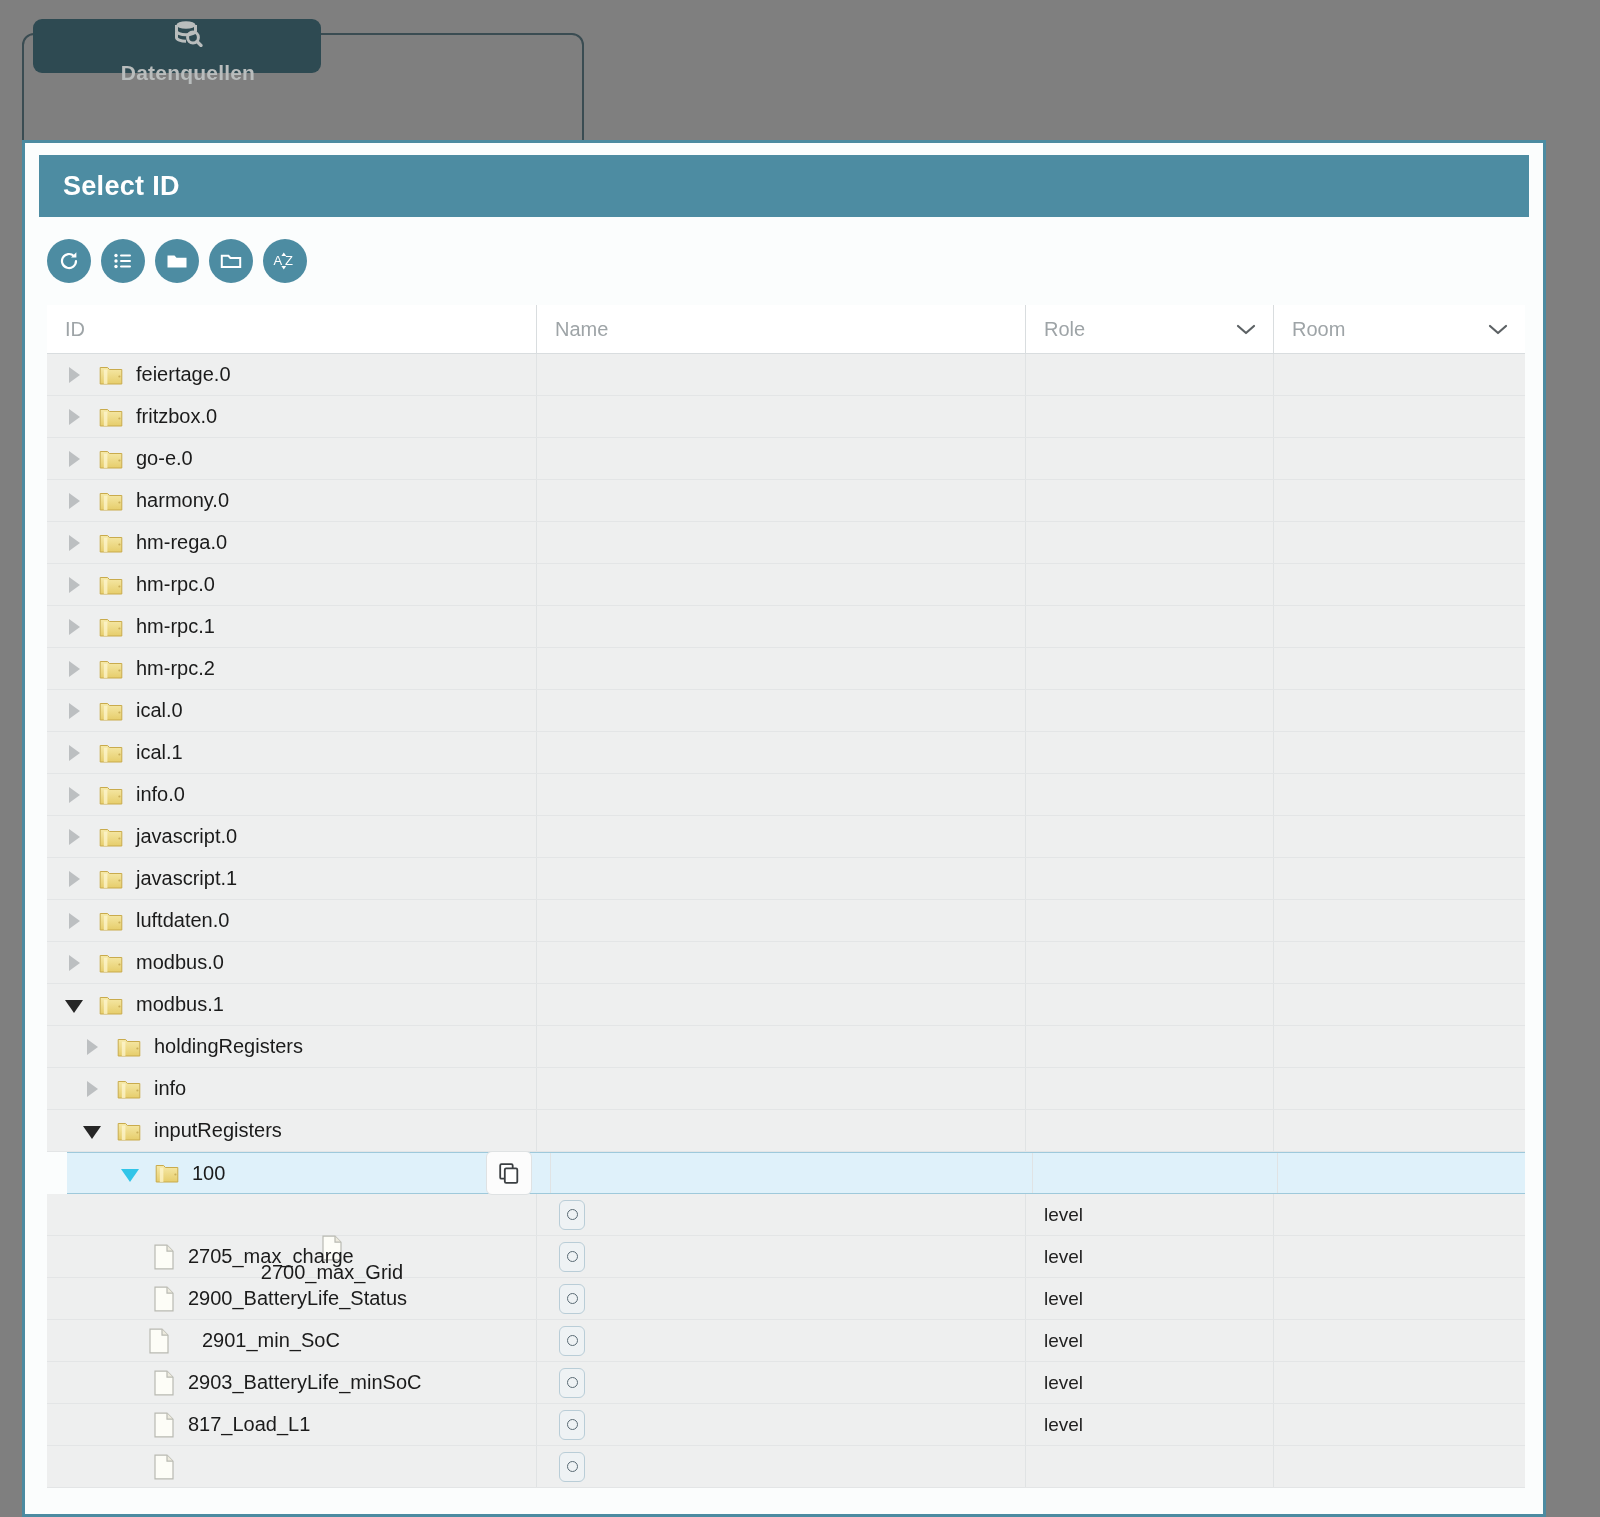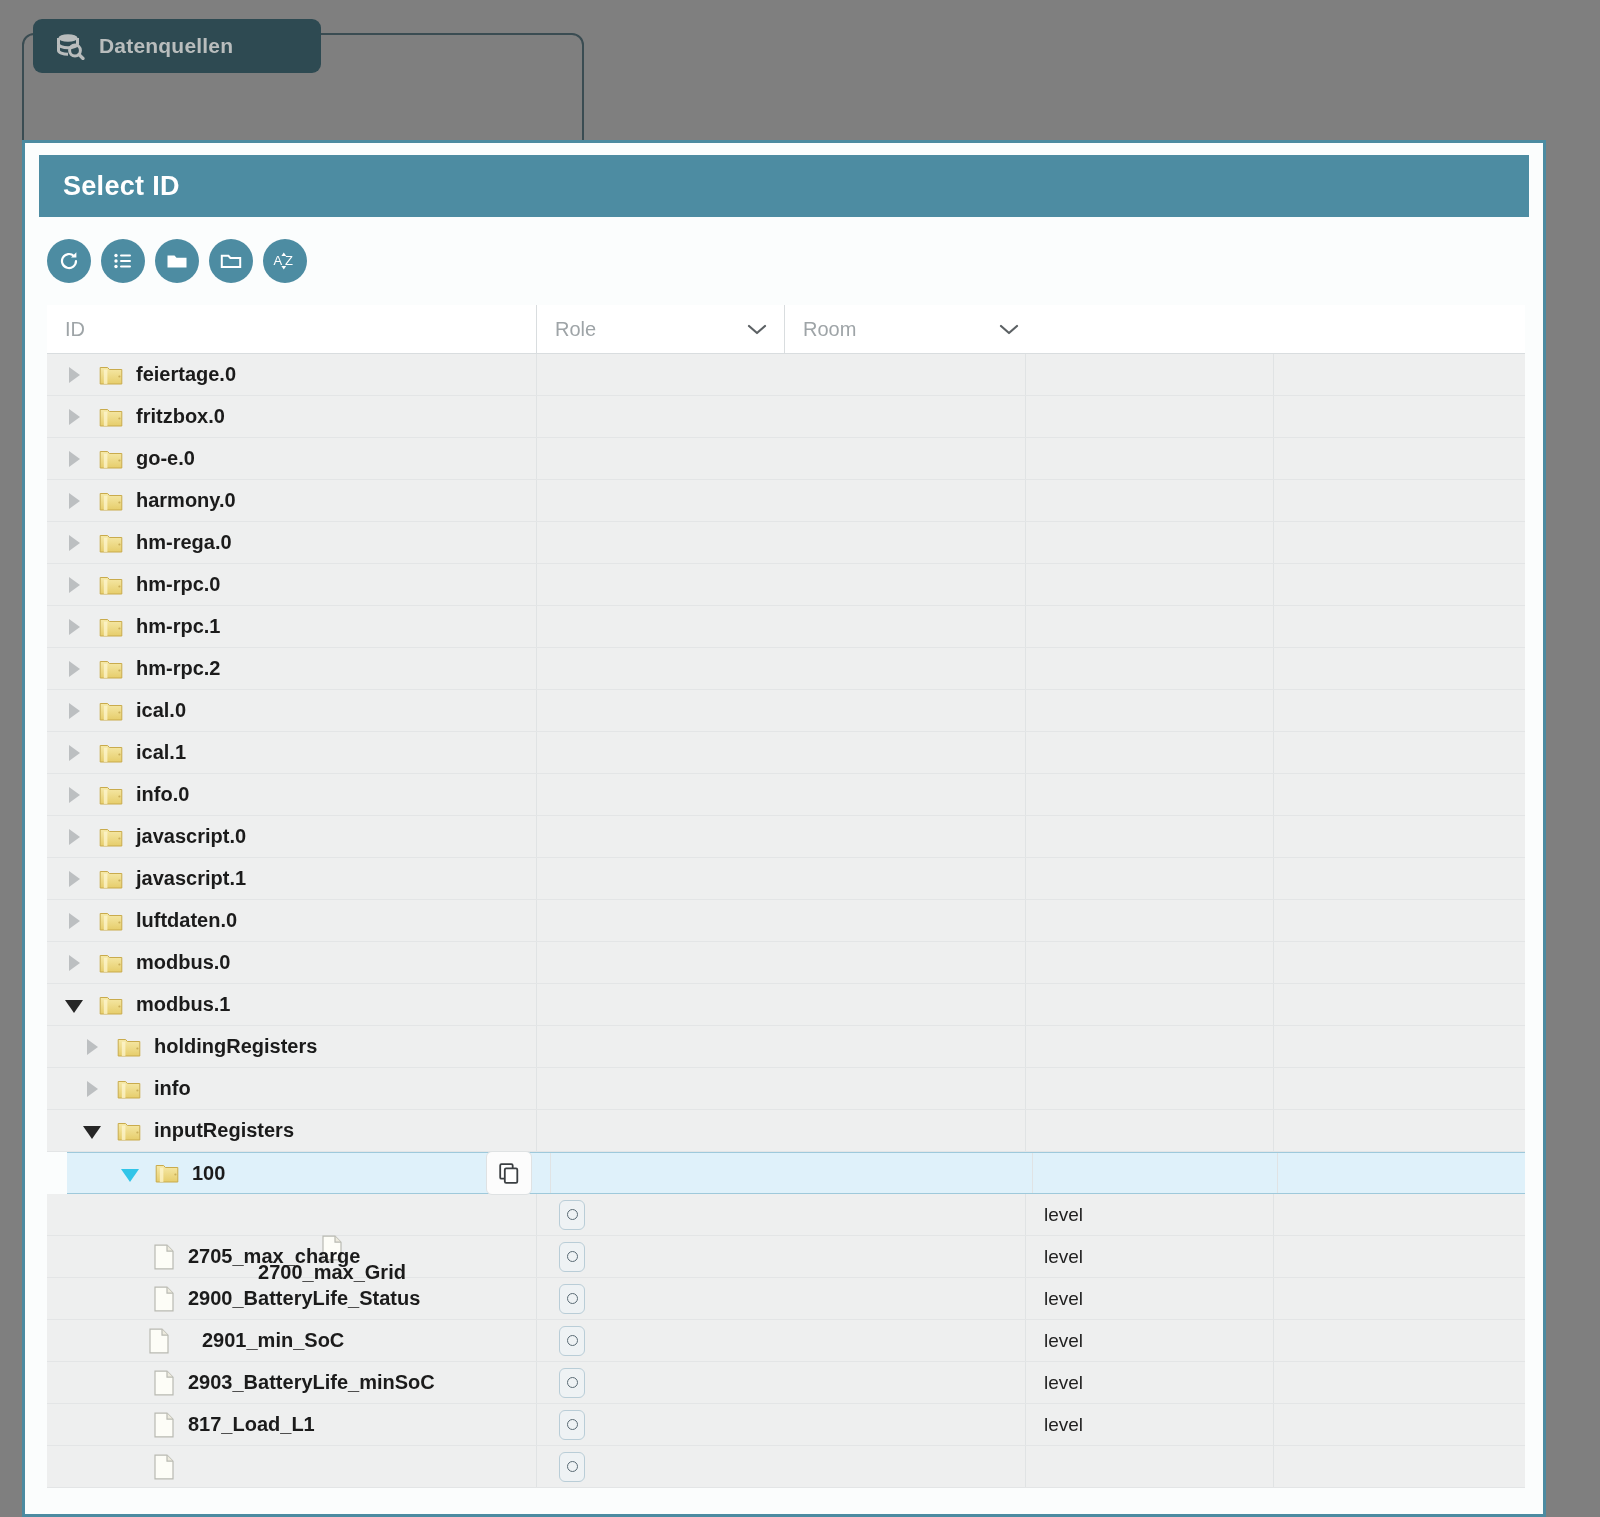--- a/index.html
+++ b/index.html
@@ -15,21 +15,21 @@
   #bg-panel{
     position:absolute;left:22px;top:33px;width:562px;height:120px;
     border:2px solid #3a4c52;border-radius:12px;
     box-sizing:border-box;
     background:transparent;
   }
   #bg-tab{
     position:absolute;left:33px;top:19px;width:288px;height:54px;
     background:#2e4a52;border-radius:9px;
     display:flex;align-items:center;gap:14px;
-    padding-left:22px;box-sizing:border-box;
+    padding-left:22px;box-sizing:border-box;flex-direction:column;
   }
   #bg-tab .tab-label{
     color:#b9bdbd;font-size:21px;font-weight:bold;letter-spacing:.2px;
   }
   .db-icon{width:30px;height:28px;display:block;}
 
   
   #dialog{
     position:absolute;left:22px;top:140px;
     width:1524px;height:1377px;
@@ -106,21 +106,21 @@
   .row.selected{
     background:#dff1fa;
     border-top:1px solid #9ec9db;
     border-bottom:1px solid #9ec9db;
     margin-left:20px;
   }
   .cell{
     height:100%;display:flex;align-items:center;
     box-sizing:border-box;
   }
-  .c-id{width:489px;font-weight:bold;}
+  .c-id{width:489px;}
   .c-name{width:489px;border-left:1px solid #e0e3e4;padding-left:22px;}
   .c-role{width:248px;border-left:1px solid #e0e3e4;padding-left:18px;
           font-size:19px;color:#1f1f1f;}
   .c-room{width:252px;border-left:1px solid #e0e3e4;}
 
   .twisty{
     width:26px;height:100%;
     display:flex;align-items:center;justify-content:center;
     flex:0 0 auto;cursor:pointer;
   }
@@ -219,20 +219,23 @@
         <polygon points="11.8,3.5 14.2,7 9.4,7" fill="#fff"></polygon>
         <polygon points="11.8,20.5 14.2,17 9.4,17" fill="#fff"></polygon>
       </svg>
     </button>
   </div>
 
   <div id="col-header">
     <div class="ch" id="ch-id">
       <span>ID</span>
     </div>
+    <div class="ch sep" id="ch-name">
+      <span>Name</span>
+    </div>
     <div class="ch sep" id="ch-role">
       <span>Role</span>
       <svg class="chev" viewBox="0 0 22 14">
         <polyline points="3,4 11,11 19,4" fill="none" stroke="#5c6164" stroke-width="2.2" stroke-linecap="round" stroke-linejoin="round"></polyline>
       </svg>
     </div>
     <div class="ch sep" id="ch-room">
       <span>Room</span>
       <svg class="chev" viewBox="0 0 22 14">
         <polyline points="3,4 11,11 19,4" fill="none" stroke="#5c6164" stroke-width="2.2" stroke-linecap="round" stroke-linejoin="round"></polyline>

